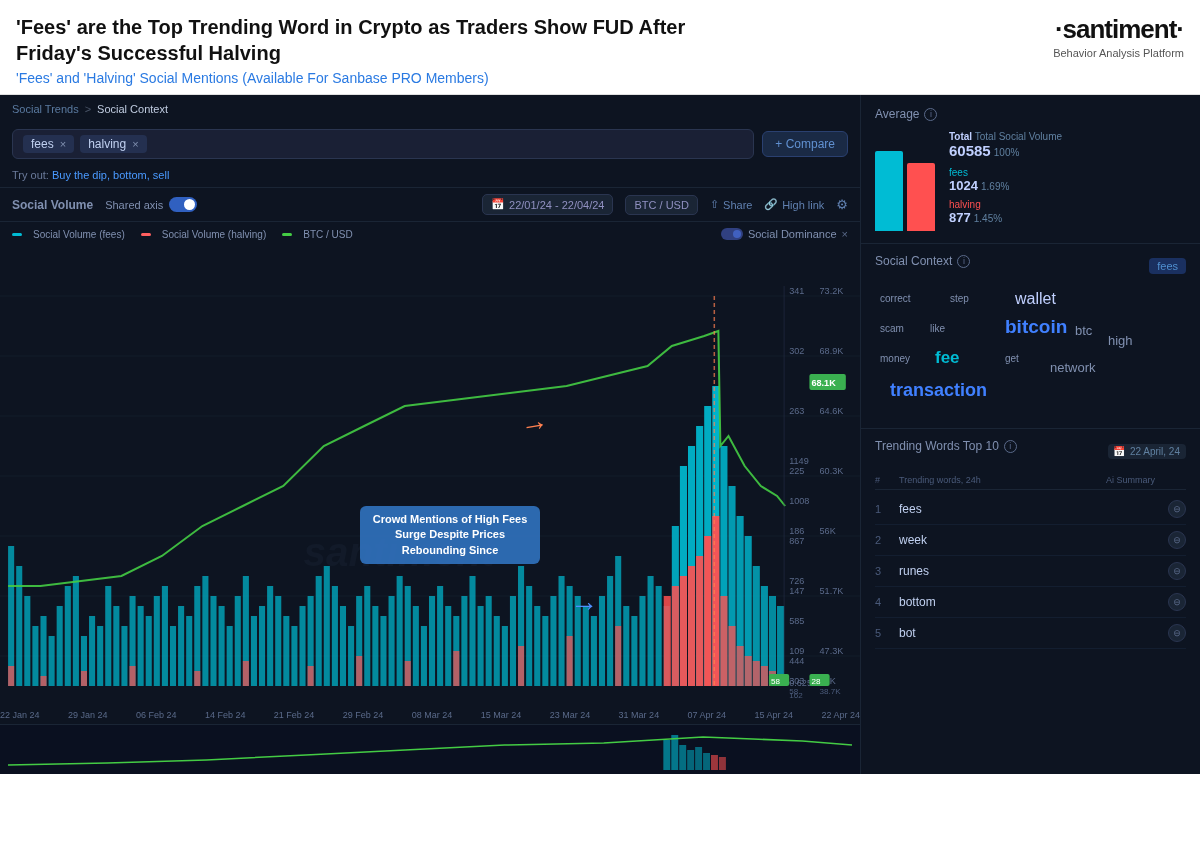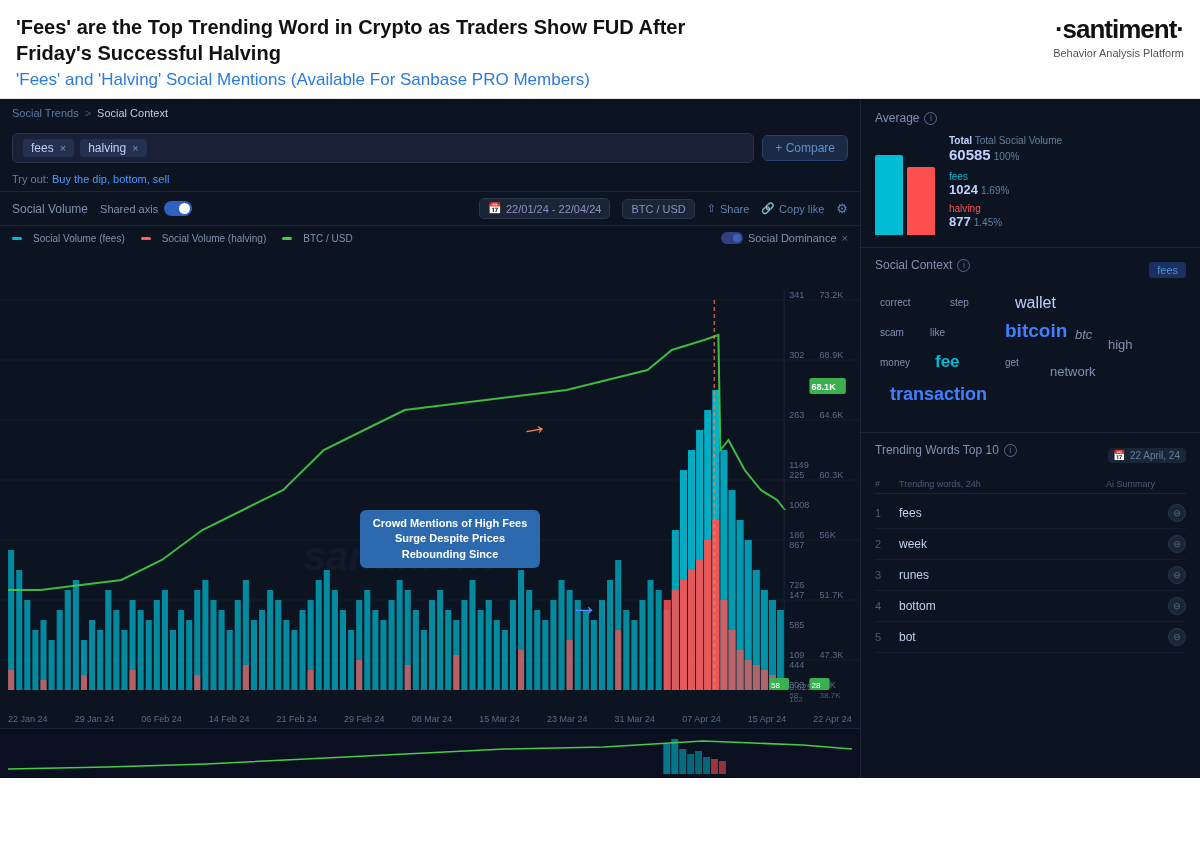--- a/index.html
+++ b/index.html
@@ -22,21 +22,21 @@
     }
     .header-left { max-width: 680px; }
     .header-title {
       font-size: 20px;
       font-weight: 700;
       color: #111;
       line-height: 1.3;
       margin-bottom: 4px;
     }
     .header-subtitle {
-      font-size: 17px;
+      font-size: 14px;
       color: #2a7ae2;
       font-weight: 500;
     }
     .header-brand {
       text-align: right;
     }
     .brand-name {
       font-size: 26px;
       font-weight: 700;
       color: #111;
@@ -130,21 +130,21 @@
       align-items: center;
       gap: 12px;
       padding: 6px 12px;
       background: #0d1421;
       border-top: 1px solid #1a2535;
       border-bottom: 1px solid #1a2535;
     }
     .toolbar-label {
       font-size: 12px;
       color: #8090b0;
-      font-weight: 400;
+      font-weight: 700;
     }
     .toolbar-spacer { flex: 1; }
     .toggle-group {
       display: flex;
       align-items: center;
       gap: 6px;
       font-size: 11px;
       color: #8090b0;
     }
     .toggle {
@@ -262,21 +262,21 @@
       font-weight: 600;
       line-height: 1.4;
       max-width: 180px;
       text-align: center;
     }
 
     
     .x-axis {
       display: flex;
       justify-content: space-between;
-      padding: 4px 8px;
+      padding: 4px 0;
       background: #0d1421;
     }
     .x-label {
       font-size: 9px;
       color: #5a6a8a;
     }
 
     
     .mini-chart {
       height: 50px;
@@ -506,21 +506,21 @@
         <span class="cal-icon">📅</span>
         <span>22/01/24 - 22/04/24</span>
       </div>
       <button class="pair-btn">BTC / USD</button>
       <div class="share-btn">
         <span>⇧</span>
         <span>Share</span>
       </div>
       <div class="copy-btn">
         <span>🔗</span>
-        <span>Copy like</span>
+        <span>High link</span>
       </div>
       <span class="gear-icon">⚙</span>
     </div>
 
     <div class="chart-legend">
       <div class="legend-item">
         <div class="legend-dot fees"></div>
         <span>Social Volume (fees)</span>
       </div>
       <div class="legend-item">
@@ -810,21 +810,21 @@
         </div>
         <div class="ctx-tag">fees</div>
       </div>
       <div class="word-cloud">
         <span class="cloud-word sm" style="left:5px;top:5px;">correct</span>
         <span class="cloud-word sm" style="left:75px;top:5px;">step</span>
         <span class="cloud-word accent" style="left:140px;top:2px;font-size:16px;">wallet</span>
         <span class="cloud-word sm" style="left:5px;top:35px;">scam</span>
         <span class="cloud-word sm" style="left:55px;top:35px;">like</span>
         <span class="cloud-word xl" style="left:90px;top:28px;margin-left:40px;">bitcoin</span>
-        <span class="cloud-word md" style="left:200px;top:35px;font-style:italic;">btc</span>
+        <span class="cloud-word md" style="left:200px;top:35px;">btc</span>
         <span class="cloud-word md" style="left:233px;top:5px;margin-top:40px;">high</span>
         <span class="cloud-word sm" style="left:5px;top:65px;">money</span>
         <span class="cloud-word highlight" style="left:60px;top:60px;font-size:17px;">fee</span>
         <span class="cloud-word sm" style="left:130px;top:65px;">get</span>
         <span class="cloud-word md" style="left:175px;top:72px;">network</span>
         <span class="cloud-word xl" style="left:15px;top:92px;font-size:18px;color:#4080ff;">transaction</span>
       </div>
     </div>
 
     <div class="trending-section">

